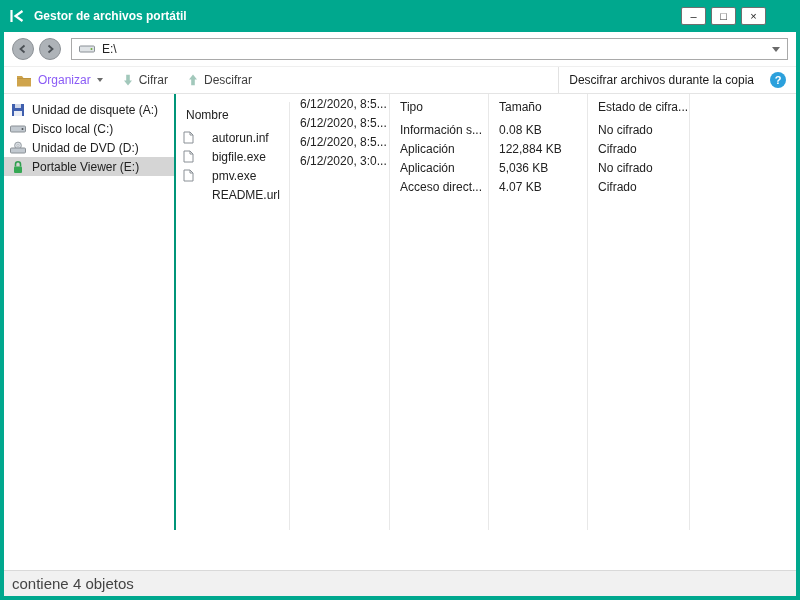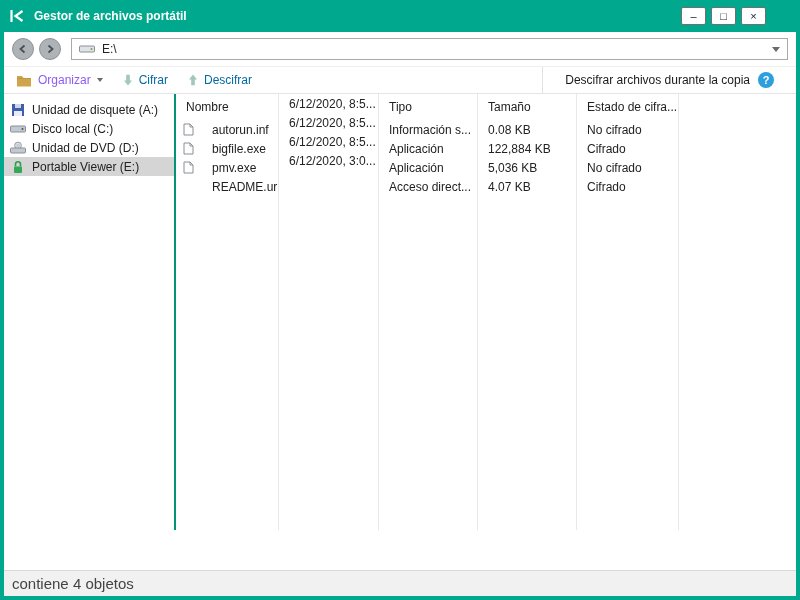--- a/index.html
+++ b/index.html
@@ -28,40 +28,40 @@
   .addrtext { font-size: 12px; color: #222; flex: 1; }
   .caret { width: 0; height: 0; border-left: 4px solid transparent; border-right: 4px solid transparent;
            border-top: 5px solid #6a6a6a; }
   .caret.small { border-left-width: 3px; border-right-width: 3px; border-top-width: 4px; }
 
   
   .toolbar { height: 28px; border-top: 1px solid #efefef; border-bottom: 1px solid #e4e4e4;
              display: flex; align-items: stretch; flex: none; }
   .tbleft { display: flex; align-items: center; flex: 1; padding-left: 2px; }
   .tbitem { display: flex; align-items: center; gap: 6px; padding: 0 10px; font-size: 12px; color: #8b5cf6; height: 100%; }
-  .tbitem.disabled { color: #0369a1; }
+  .tbitem.disabled { color: #404040; }
   .tbitem.disabled .caret { border-top-color: #b8b8b8; }
-  .tbright { display: flex; align-items: center; gap: 8px; border-left: 1px solid #e2e2e2; padding: 0 22px; }
+  .tbright { display: flex; align-items: center; gap: 16px; border-left: 1px solid #e2e2e2; padding: 0 10px; }
   .tbright .lbl { font-size: 12px; color: #1a1a1a; }
   .infoicon { width: 16px; height: 16px; border-radius: 50%; background: #2ba0dc; color: #fff; font-size: 11px;
               font-weight: bold; display: flex; align-items: center; justify-content: center; line-height: 1; }
 
   
   .main { flex: 1; display: flex; min-height: 0; }
   .sidebar { width: 170px; padding-top: 6px; flex: none; }
   .sbitem { height: 19px; display: flex; align-items: center; gap: 6px; padding: 0 5px; font-size: 12px; color: #222;
             white-space: nowrap; }
   .sbitem.selected { background: #d5d5d5; }
   .sbicon { width: 17px; display: flex; justify-content: center; flex: none; }
   .divider { width: 2px; background: #009579; flex: none; }
 
   
   .filelist { flex: 1; display: flex; min-width: 0; }
   .col { border-right: 1px solid #e8e8e8; overflow: hidden; }
-  .col-name { width: 103px; flex: none; }
+  .col-name { width: 114px; flex: none; margin-top: 8px; }
   .col-date { width: 100px; flex: none; }
   .col-type { width: 99px;  flex: none; }
   .col-size { width: 99px;  flex: none; }
   .col-status { width: 102px; flex: none; }
   .col-fill { flex: 1; border-right: none; }
   .hdr { height: 26px; display: flex; align-items: center; padding-left: 10px; font-size: 12px; color: #222;
          white-space: nowrap; }
   .cell { height: 19px; display: flex; align-items: center; padding-left: 10px; font-size: 12px; color: #222;
           white-space: nowrap; }
   .cell-name { padding-left: 7px; gap: 17px; }

